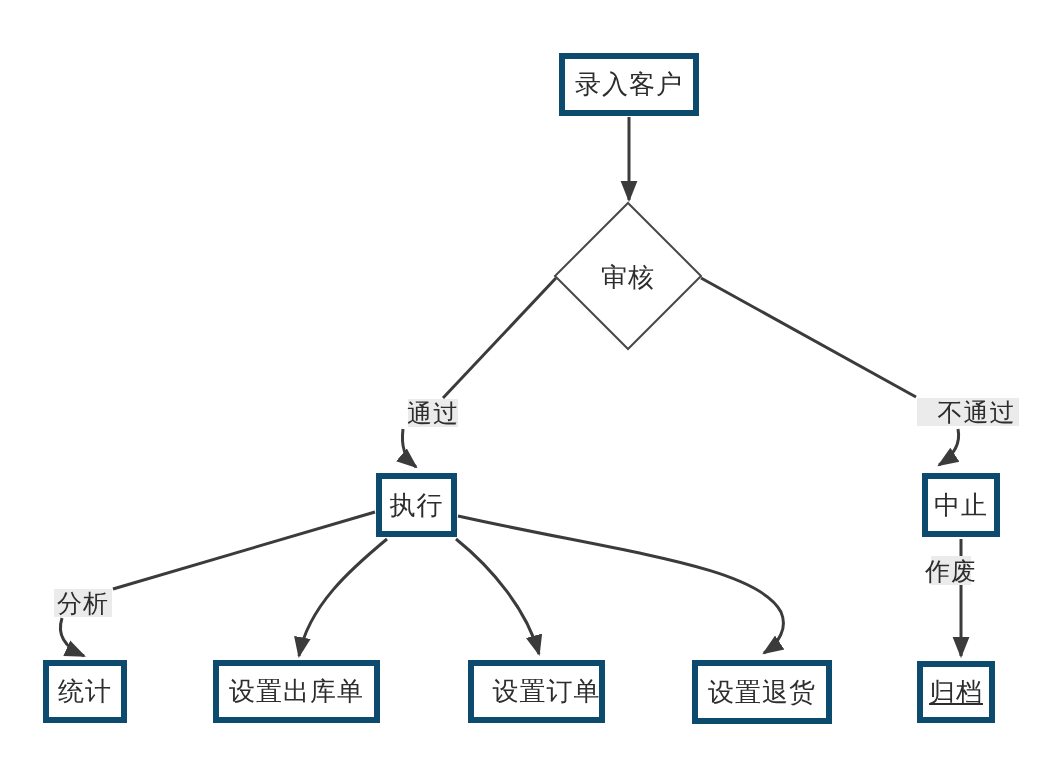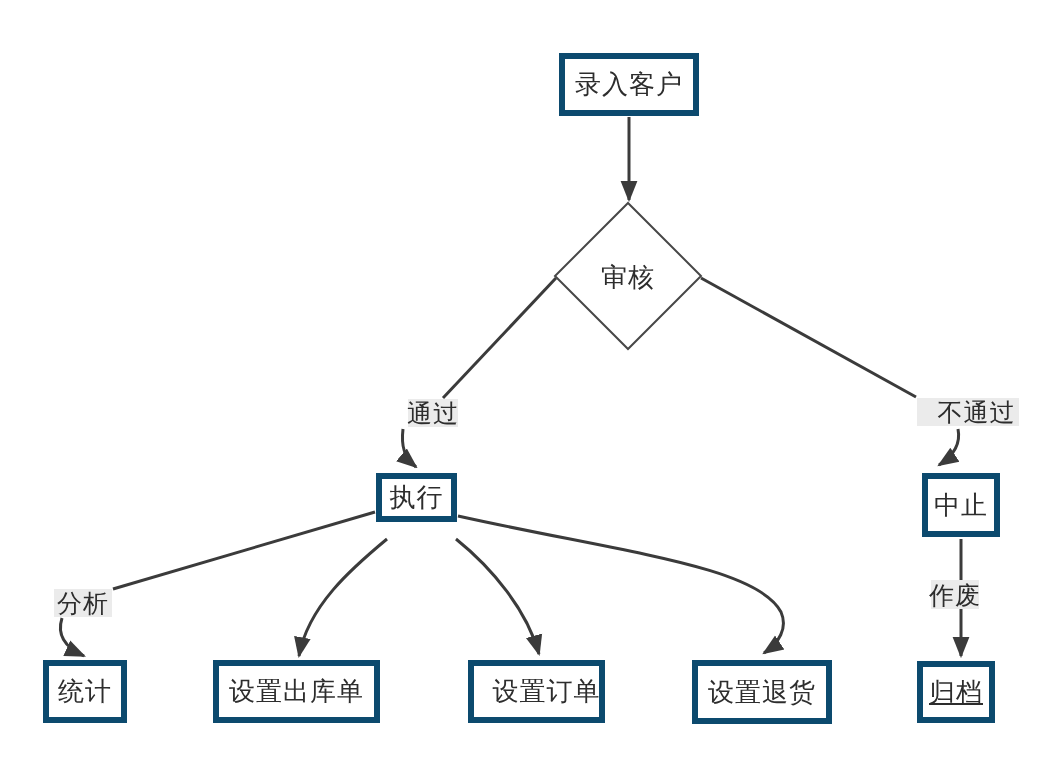--- a/index.html
+++ b/index.html
@@ -66,32 +66,32 @@
     line-height: 28px;
     display: flex;
     align-items: center;
     justify-content: center;
     white-space: nowrap;
     letter-spacing: 1px;
   }
   
   .n-enter    { left: 559px; top: 53px;  width: 140px; height: 63px; }
   .n-review   { left: 563px; top: 257px; width: 130px; height: 40px; }
-  .n-execute  { left: 376px; top: 473px; width: 81px;  height: 49px; }
+  .n-execute  { left: 376px; top: 473px; width: 81px;  height: 64px; }
   .n-abort    { left: 922px; top: 473px; width: 78px;  height: 64px; }
   .n-stats    { left: 43px;  top: 660px; width: 84px;  height: 63px; }
   .n-outbound { left: 213px; top: 660px; width: 167px; height: 63px; }
   .n-order    { left: 468px; top: 660px; width: 137px; height: 63px; padding-left: 20px; }
   .n-returns  { left: 692px; top: 660px; width: 140px; height: 64px; }
   .n-archive  { left: 917px; top: 661px; width: 78px;  height: 62px; text-decoration: underline; }
   
   .l-pass    { left: 396px; top: 399px; width: 50px; height: 28px; margin-left: 12px; }
   .l-fail    { left: 917px; top: 398px; width: 85px; height: 28px; padding-left: 17px; }
   .l-analyze { left: 54px;  top: 589px; width: 58px; height: 28px; }
-  .l-void    { left: 931px; top: 580px; width: 48px; height: 29px; }
+  .l-void    { left: 931px; top: 556px; width: 40px; height: 29px; }
 </style>
 </head>
 <body>
 
 <div class="canvas">
 
   <svg class="edges-svg" width="1046" height="781" viewBox="0 0 1046 781">
     <defs>
       <marker id="arw" viewBox="0 0 10 10" refX="9" refY="5" markerWidth="7" markerHeight="7" orient="auto" markerUnits="strokeWidth">
         <path d="M0,1 L10,5 L0,9 Z" fill="#3b3b3b"></path>

